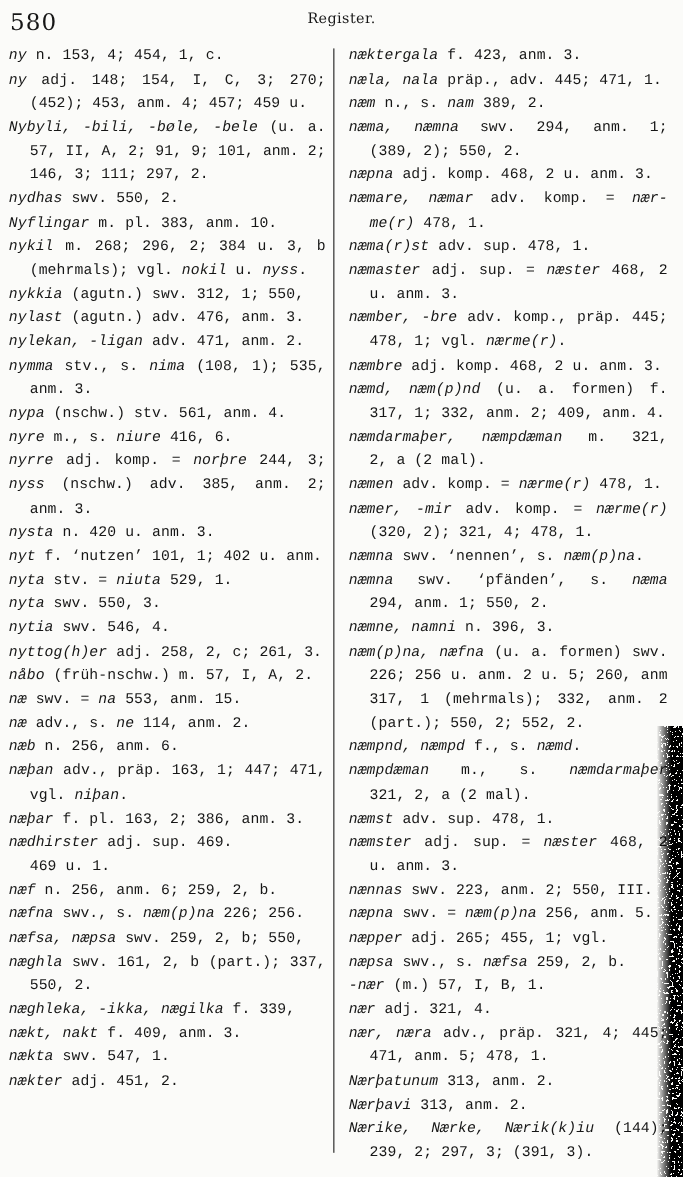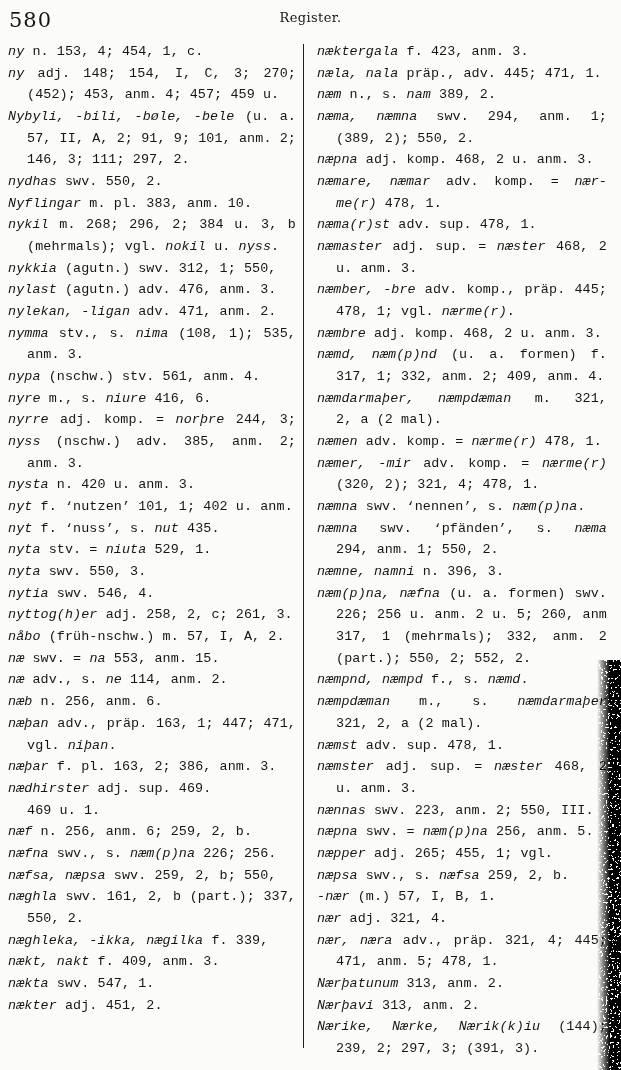--- a/index.html
+++ b/index.html
@@ -86,21 +86,20 @@
         <div class="line"><i>nylekan, -ligan</i> adv. 471, anm. 2.</div>
         <div class="line just"><i>nymma</i> stv., s. <i>nima</i> (108, 1); 535,</div>
         <div class="line indent">anm. 3.</div>
         <div class="line"><i>nypa</i> (nschw.) stv. 561, anm. 4.</div>
         <div class="line"><i>nyre</i> m., s. <i>niure</i> 416, 6.</div>
         <div class="line just"><i>nyrre</i> adj. komp. = <i>norþre</i> 244, 3;</div>
         <div class="line just"><i>nyss</i> (nschw.) adv. 385, anm. 2; 453,</div>
         <div class="line indent">anm. 3.</div>
         <div class="line"><i>nysta</i> n. 420 u. anm. 3.</div>
         <div class="line"><i>nyt</i> f. ‘nutzen’ 101, 1; 402 u. anm.</div>
-        <div class="line"><i>nyt</i> f. ‘nuss’, s. <i>nut</i> 435.</div>
         <div class="line"><i>nyta</i> stv. = <i>niuta</i> 529, 1.</div>
         <div class="line"><i>nyta</i> swv. 550, 3.</div>
         <div class="line"><i>nytia</i> swv. 546, 4.</div>
         <div class="line"><i>nyttog(h)er</i> adj. 258, 2, c; 261, 3.</div>
         <div class="line"><i>nåbo</i> (früh-nschw.) m. 57, I, A, 2.</div>
         <div class="line"><i>næ</i> swv. = <i>na</i> 553, anm. 15.</div>
         <div class="line"><i>næ</i> adv., s. <i>ne</i> 114, anm. 2.</div>
         <div class="line"><i>næb</i> n. 256, anm. 6.</div>
         <div class="line just"><i>næþan</i> adv., präp. 163, 1; 447; 471, 2;</div>
         <div class="line indent">vgl. <i>niþan</i>.</div>

